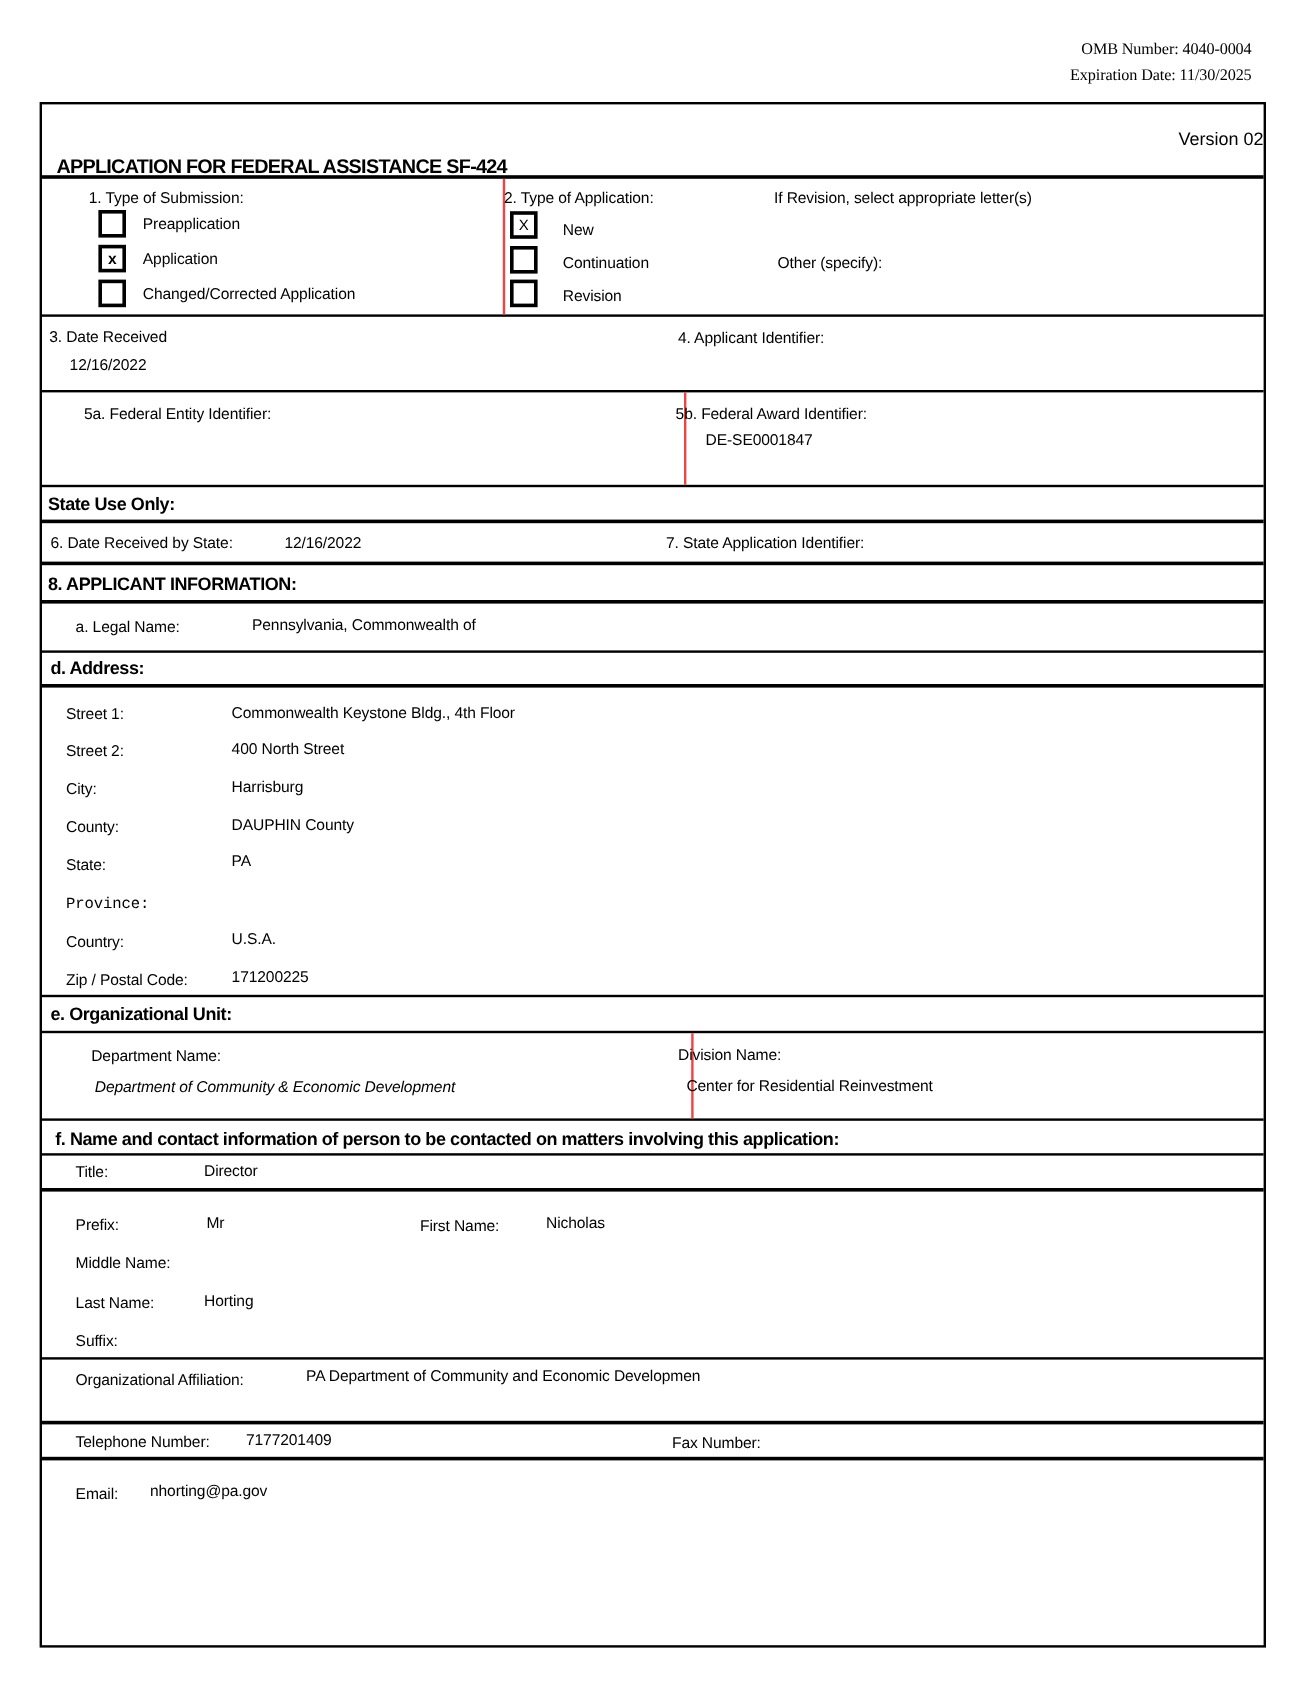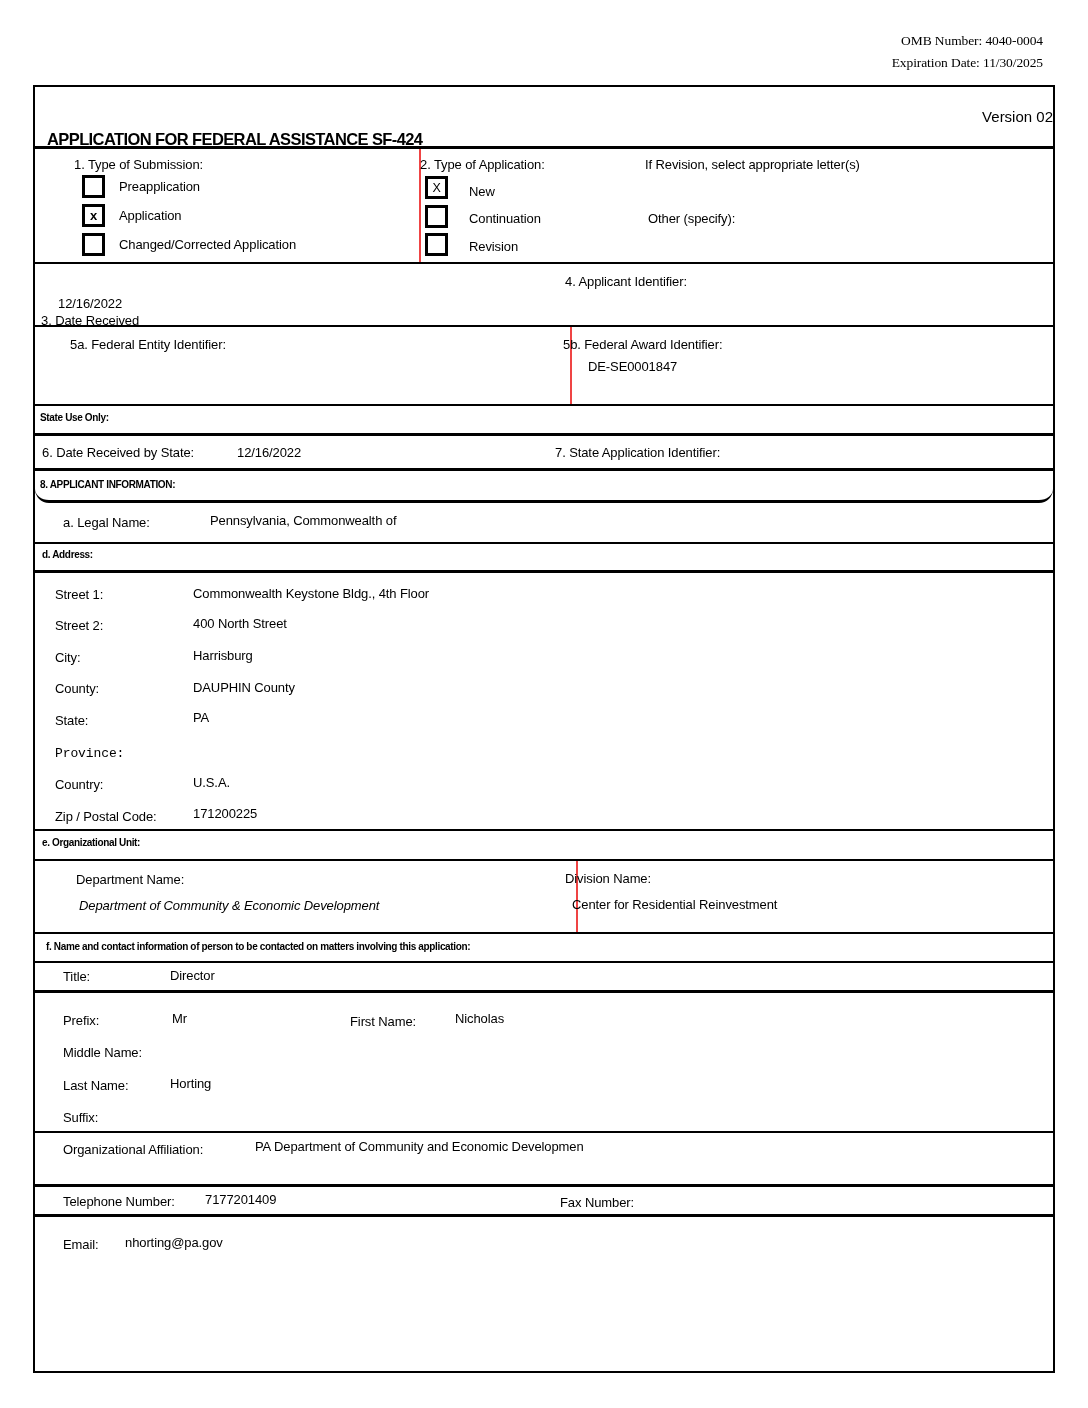--- a/index.html
+++ b/index.html
@@ -8,21 +8,21 @@
   
   #omb{position:absolute;top:30px;right:45px;text-align:right;
        font-family:"Liberation Serif","DejaVu Serif",serif;font-size:13.5px;line-height:22px;}
   
   #form-box{position:absolute;left:33px;top:85px;width:1022px;height:1288px;
             border:2px solid #000;box-sizing:border-box;display:flex;flex-direction:column;}
   .row{position:relative;box-sizing:border-box;border-bottom:2px solid #000;flex:none;}
   .row.thick{border-bottom-width:3px;}
   .row.last{border-bottom:none;flex:1;}
   .abs{position:absolute;white-space:nowrap;}
-  .b{font-weight:bold;letter-spacing:-0.35px;font-size:10px;}
+  .b{font-weight:bold;letter-spacing:-0.35px;font-size:15px;}
   #title-row{display:flex;align-items:center;justify-content:space-between;height:62px;}
   .page-title{font-weight:bold;font-size:16.5px;letter-spacing:-0.6px;padding-left:12px;margin-top:45px;}
   .version{font-size:15px;letter-spacing:0;}
   
   .cell-l{position:absolute;left:0;top:0;bottom:0;border-right:2px solid #ef4444;margin-left:24px;}
   .cell-r{position:absolute;top:0;bottom:0;right:0;}
   
   .cb{position:absolute;width:17px;height:17px;border:3px solid #000;
       display:flex;align-items:center;justify-content:center;font-size:13px;background:#fff;}
   .cb.bold-mark{font-weight:bold;}
@@ -62,21 +62,21 @@
         <span class="abs" style="left:72px;top:35px;">New</span>
         <span class="cb light-mark" style="left:28px;top:56px;"></span>
         <span class="abs" style="left:72px;top:62px;">Continuation</span>
         <span class="abs" style="left:251px;top:62px;">Other (specify):</span>
         <span class="cb light-mark" style="left:28px;top:84px;"></span>
         <span class="abs" style="left:72px;top:90px;">Revision</span>
       </div>
     </div>
 
     <div class="row" style="height:63px;">
-      <span class="abs" style="left:6px;top:9px;margin-top:40px;">3. Date Received</span>
+      <span class="abs" style="left:6px;top:9px;">3. Date Received</span>
       <span class="abs" style="left:23px;top:32px;">12/16/2022</span>
       <span class="abs" style="left:530px;top:10px;">4. Applicant Identifier:</span>
       <span class="abs" style="left:555px;top:32px;"></span>
     </div>
 
     <div class="row" style="height:79px;">
       <div class="cell-l" style="width:511px;">
         <span class="abs" style="left:11px;top:10px;">5a. Federal Entity Identifier:</span>
         <span class="abs" style="left:40px;top:32px;"></span>
       </div>
@@ -90,21 +90,21 @@
       <span class="abs b" style="left:5px;top:6px;">State Use Only:</span>
     </div>
 
     <div class="row thick" style="height:35px;">
       <span class="abs" style="left:7px;top:9px;">6. Date Received by State:</span>
       <span class="abs" style="left:202px;top:9px;">12/16/2022</span>
       <span class="abs" style="left:520px;top:9px;">7. State Application Identifier:</span>
       <span class="abs" style="left:720px;top:9px;"></span>
     </div>
 
-    <div class="row thick" style="height:32px;border-radius:14px;">
+    <div class="row thick" style="height:32px;">
       <span class="abs b" style="left:5px;top:8px;">8. APPLICANT INFORMATION:</span>
     </div>
 
     <div class="row" style="height:41px;">
       <span class="abs" style="left:28px;top:12px;">a. Legal Name:</span>
       <span class="abs" style="left:175px;top:10px;">Pennsylvania, Commonwealth of</span>
     </div>
 
 
     <div class="row thick" style="height:29px;">

